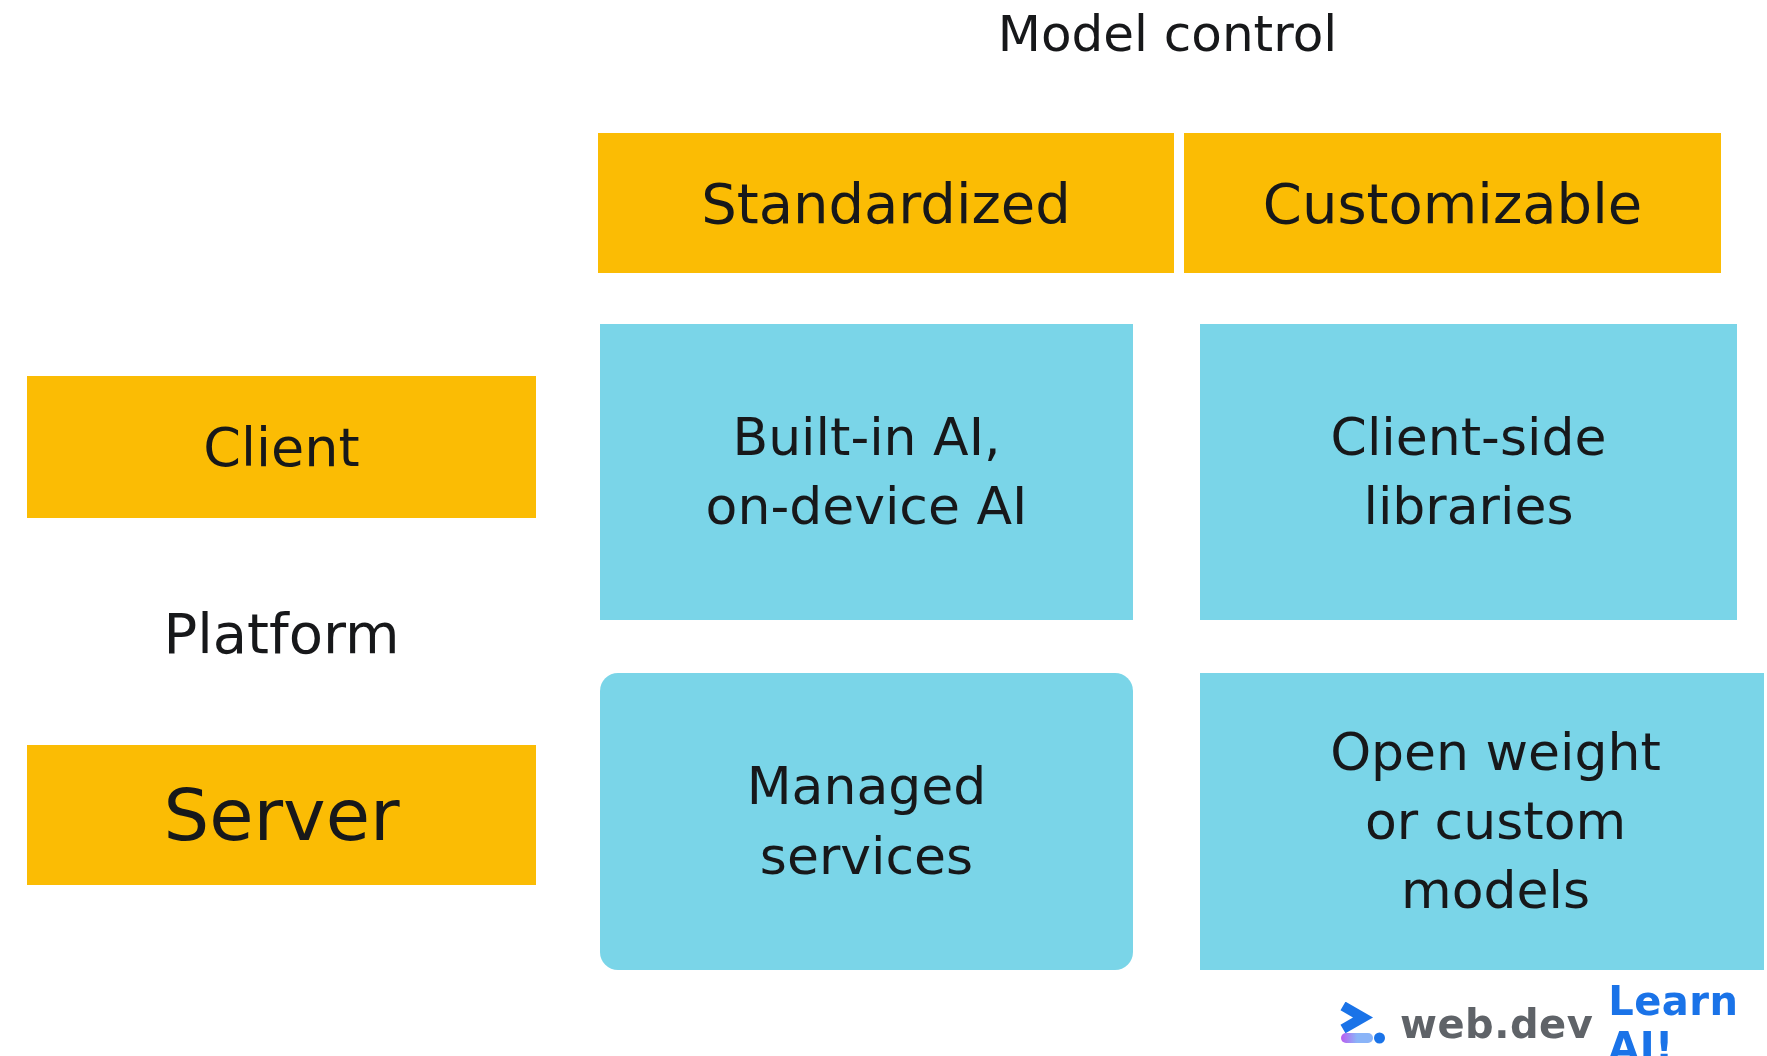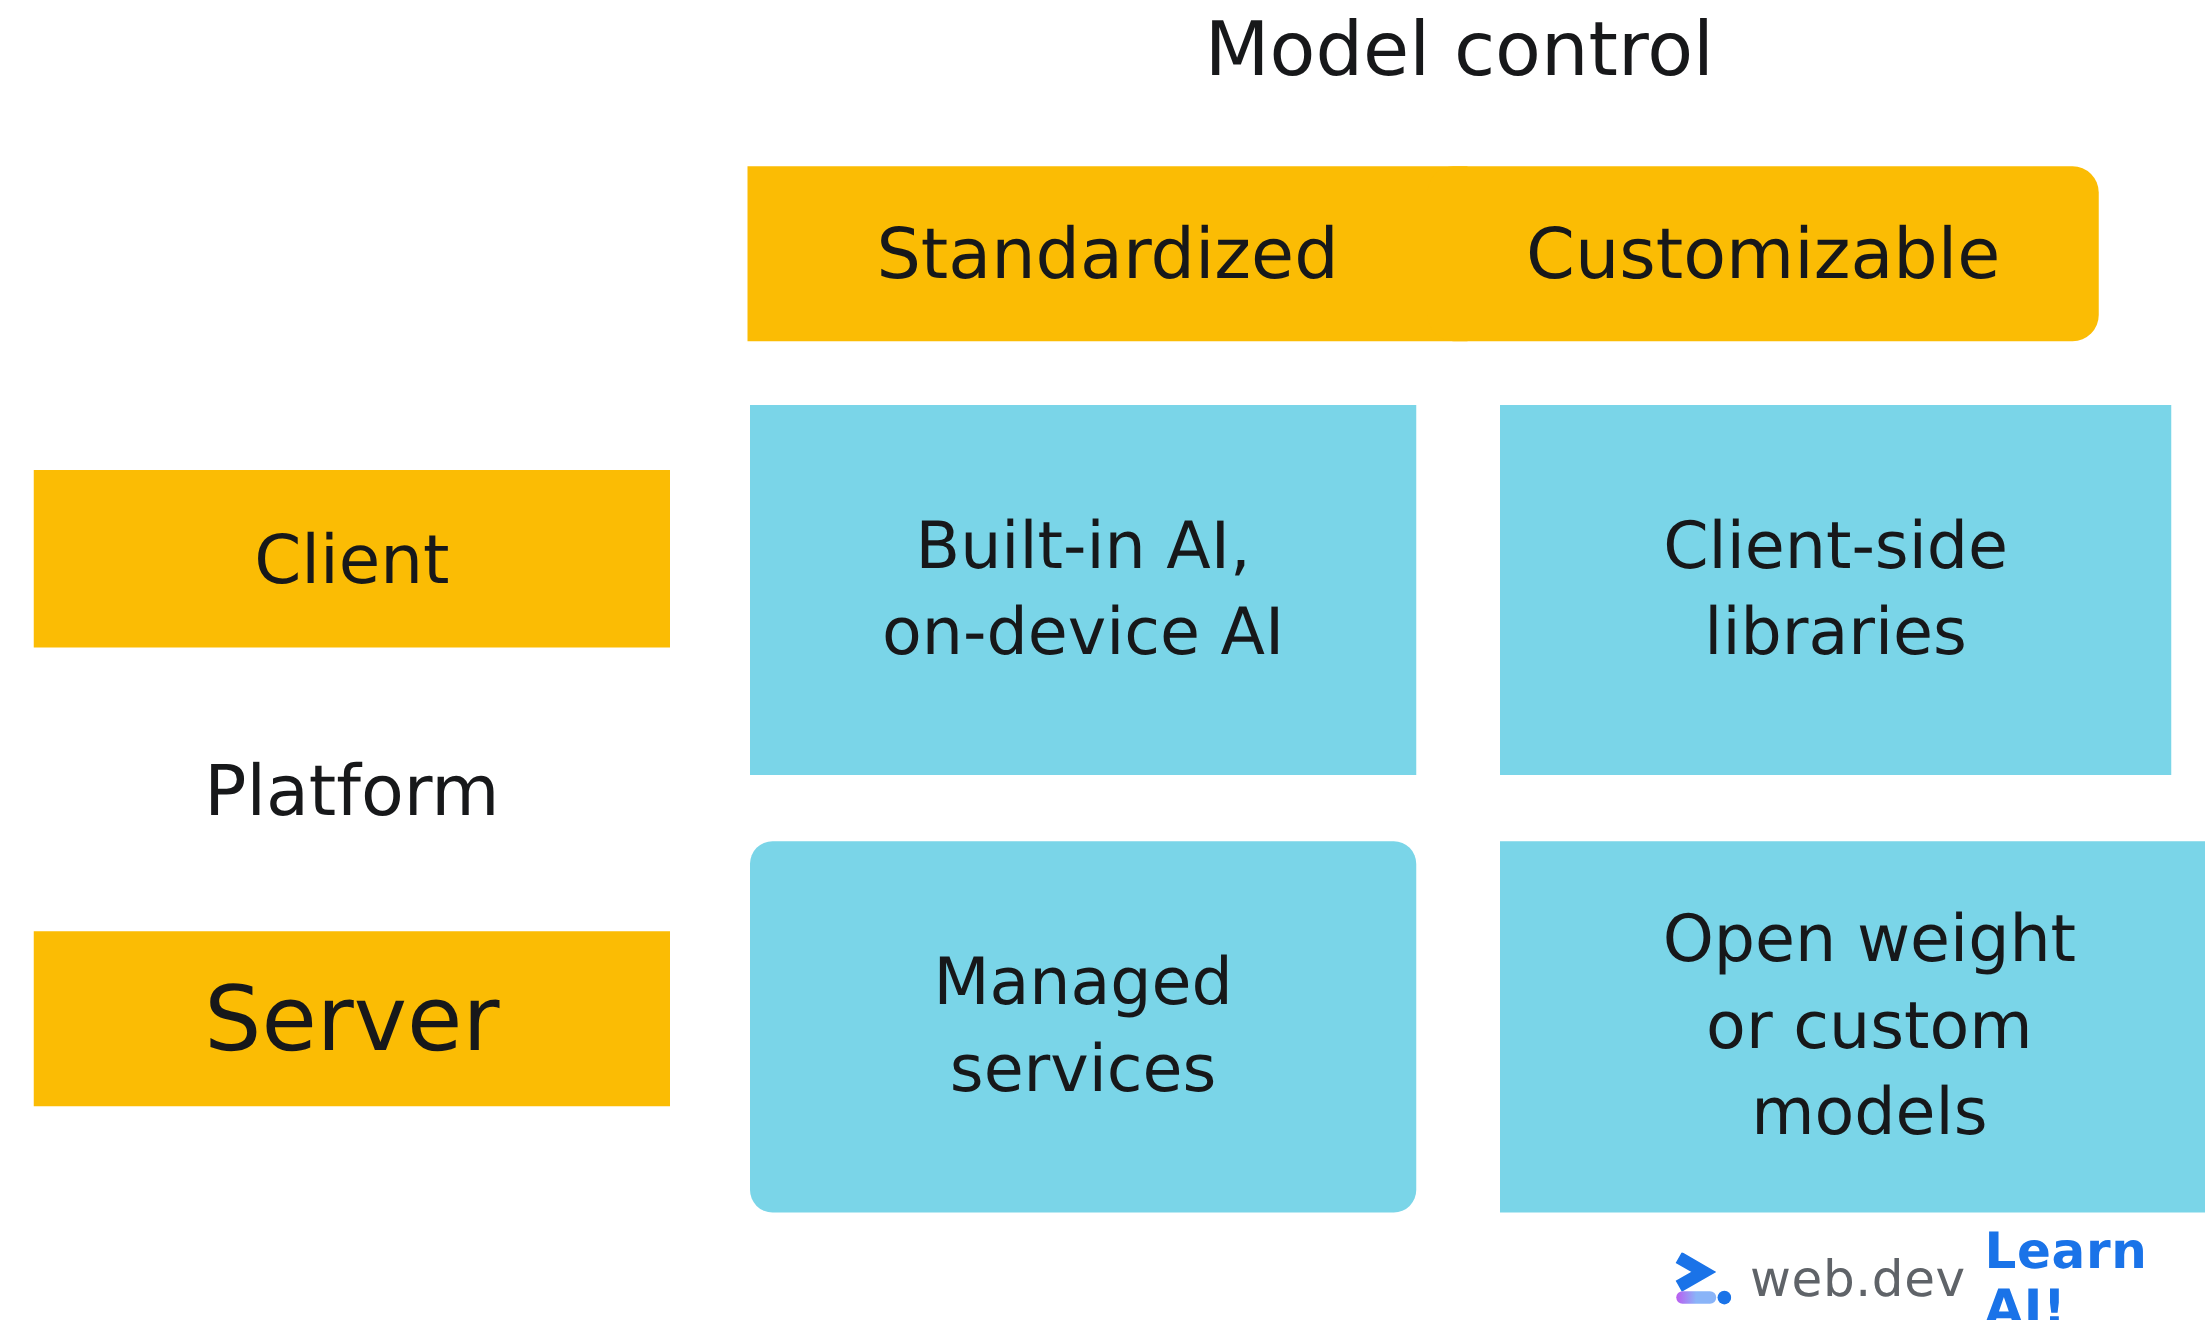--- a/index.html
+++ b/index.html
@@ -17,21 +17,21 @@
     height: 1056px;
     background: #ffffff;
     overflow: hidden;
   }
   .title {
     position: absolute;
     left: 598px;
     top: 4px;
     width: 1139px;
     text-align: center;
-    font-size: 60px;
+    font-size: 50px;
     font-weight: 500;
     letter-spacing: 0px;
     line-height: 1.2;
   }
   .box {
     position: absolute;
     display: flex;
     align-items: center;
     justify-content: center;
     text-align: center;
@@ -42,21 +42,21 @@
     font-weight: 500;
   }
   .cell {
     background: var(--cell-bg, #7AD5E8);
     font-size: 52px;
     font-weight: 500;
     line-height: 1.33;
     white-space: pre-line;
   }
   .col-header-1 { left: 598px;  top: 133px; width: 576px; height: 140px; }
-  .col-header-2 { left: 1142px; top: 133px; width: 537px; height: 140px; border-radius: 21px; }
+  .col-header-2 { left: 1184px; top: 133px; width: 537px; height: 140px; }
 
   .cell-r1c1 { left: 600px;  top: 324px; width: 533px; height: 296px; }
   .cell-r1c2 { left: 1200px; top: 324px; width: 537px; height: 296px; }
   .cell-r2c1 { left: 600px;  top: 673px; width: 533px; height: 297px; border-radius: 18px; }
   .cell-r2c2 { left: 1200px; top: 673px; width: 537px; height: 297px; padding-left: 27px; }
 
   .row-header-1 { left: 27px; top: 376px; width: 509px; height: 142px; font-size: 54px; }
   .row-header-2 { left: 27px; top: 745px; width: 509px; height: 140px; font-size: 72px; }
 
   .row-axis-label {
@@ -77,21 +77,21 @@
     align-items: center;
     gap: 15px;
   }
   .logo-mark {
     width: 47px;
     height: 45px;
     flex: 0 0 auto;
   }
   .brand-name {
     font-size: 40px;
-    font-weight: 400;
+    font-weight: 700;
     color: var(--brand-gray, #5F6368);
     letter-spacing: 0.5px;
   }
   .campaign-label {
     font-size: 40px;
     font-weight: 700;
     color: var(--brand-blue, #1A73E8);
     letter-spacing: 0.5px;
   }
 </style>

